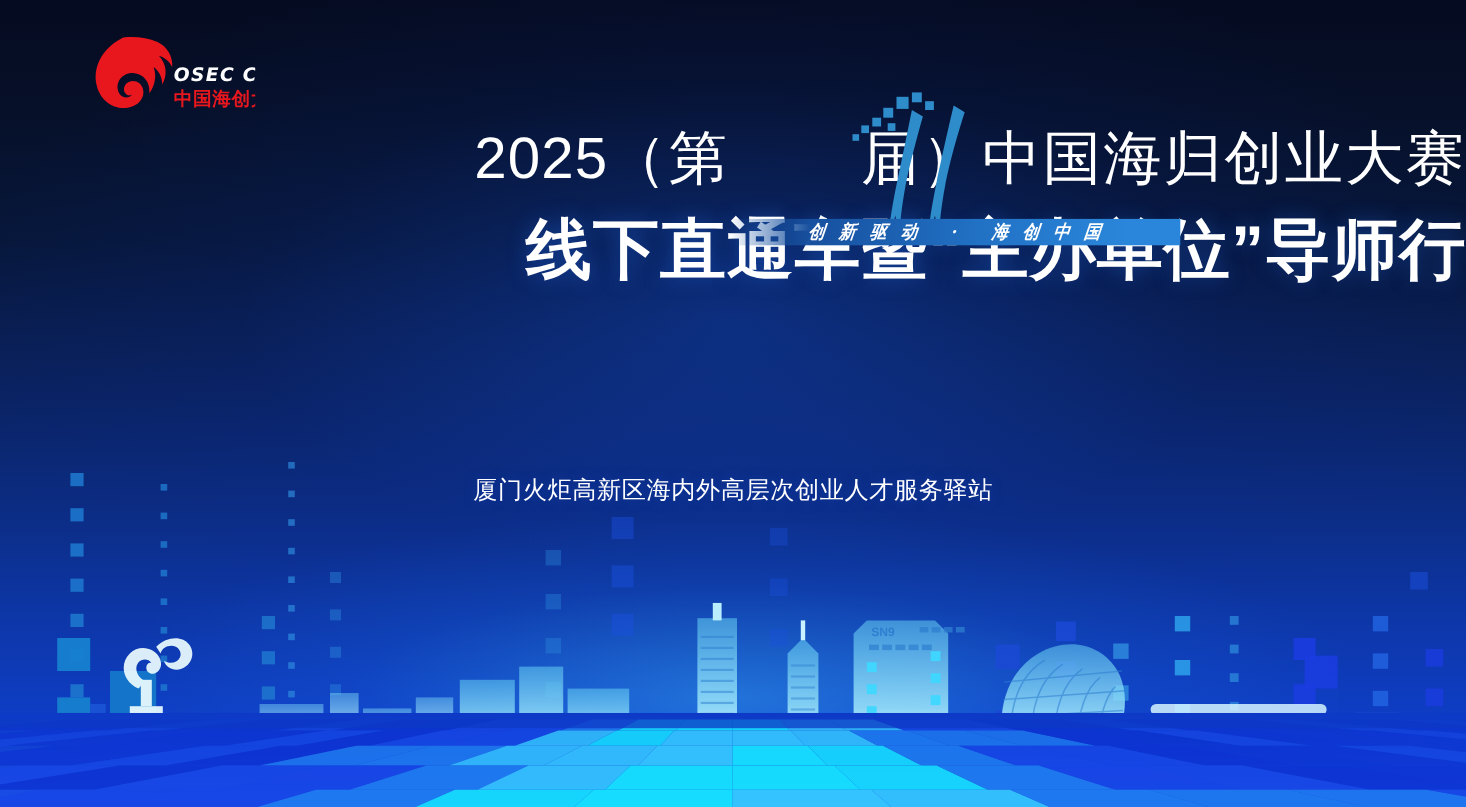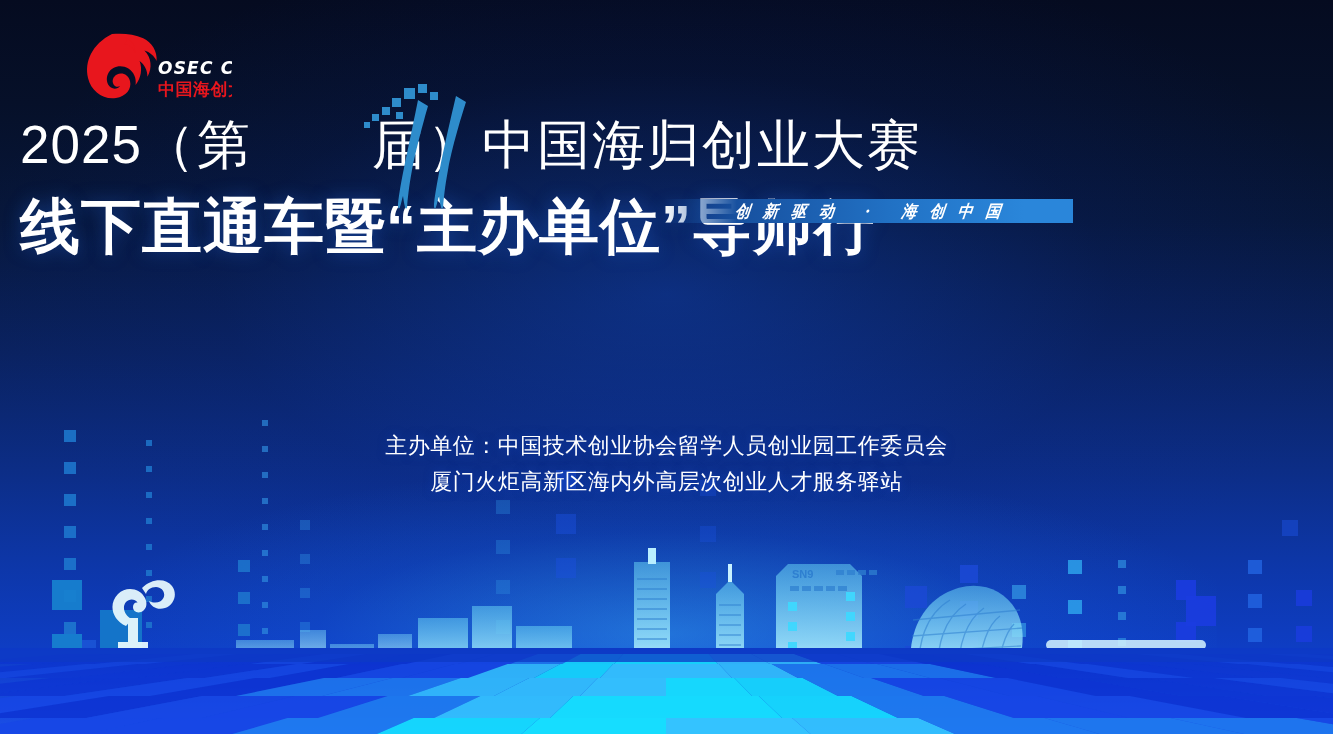--- a/index.html
+++ b/index.html
@@ -35,21 +35,21 @@
   }
 
   
   .sq{position:absolute;pointer-events:none;}
 
   
   #logo{position:absolute;left:72px;top:28px;width:160px;height:78px;}
   #logo svg{display:block;}
 
   
-  #titlewrap{position:absolute;left:0;right:0;top:118px;text-align:left;margin-left:20px;}
+  #titlewrap{position:absolute;left:0;right:0;top:118px;text-align:right;}
   .line1{
     position:relative;display:inline-block;
     font-size:53px;line-height:1.0;color:#ffffff;
     letter-spacing:2px;white-space:nowrap;font-weight:400;
     font-family:"Liberation Sans","DejaVu Sans",sans-serif;
   }
   .line1 .yr{letter-spacing:1px;}
   .slashwrap{
     position:absolute;left:50%;top:-36px;margin-left:-115px;
     width:150px;height:140px;pointer-events:none;
@@ -259,21 +259,20 @@
     </div>
 
     <div class="headline">线下直通车暨“主办单位”导师行</div>
   </div>
 
   <div id="tagbar">
     <span class="tagtext">创新驱动 · 海创中国</span>
   </div>
 
   <div id="orgs">
-    <div class="row">主办单位：中国技术创业协会留学人员创业园工作委员会</div>
     <div class="row">厦门火炬高新区海内外高层次创业人才服务驿站</div>
   </div>
 
   <div id="skyline">
     <svg viewBox="0 0 1333 130" width="1333" height="130" aria-hidden="true">
       <defs>
         <linearGradient id="bld" x1="0" y1="0" x2="0" y2="1">
           <stop offset="0%" stop-color="#63cdf2" stop-opacity=".55"></stop>
           <stop offset="70%" stop-color="#9fe8fb" stop-opacity=".85"></stop>
           <stop offset="100%" stop-color="#e8fbff" stop-opacity=".98"></stop>

